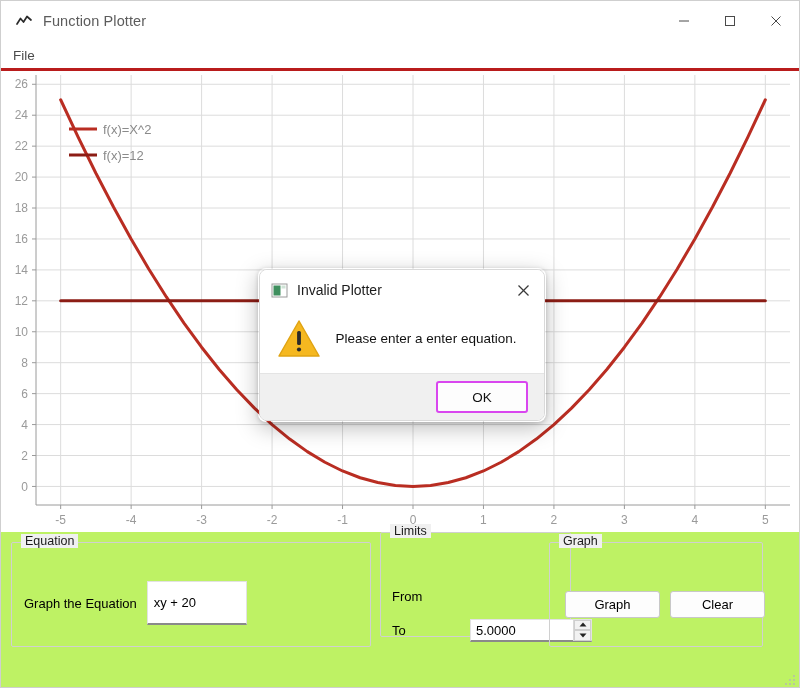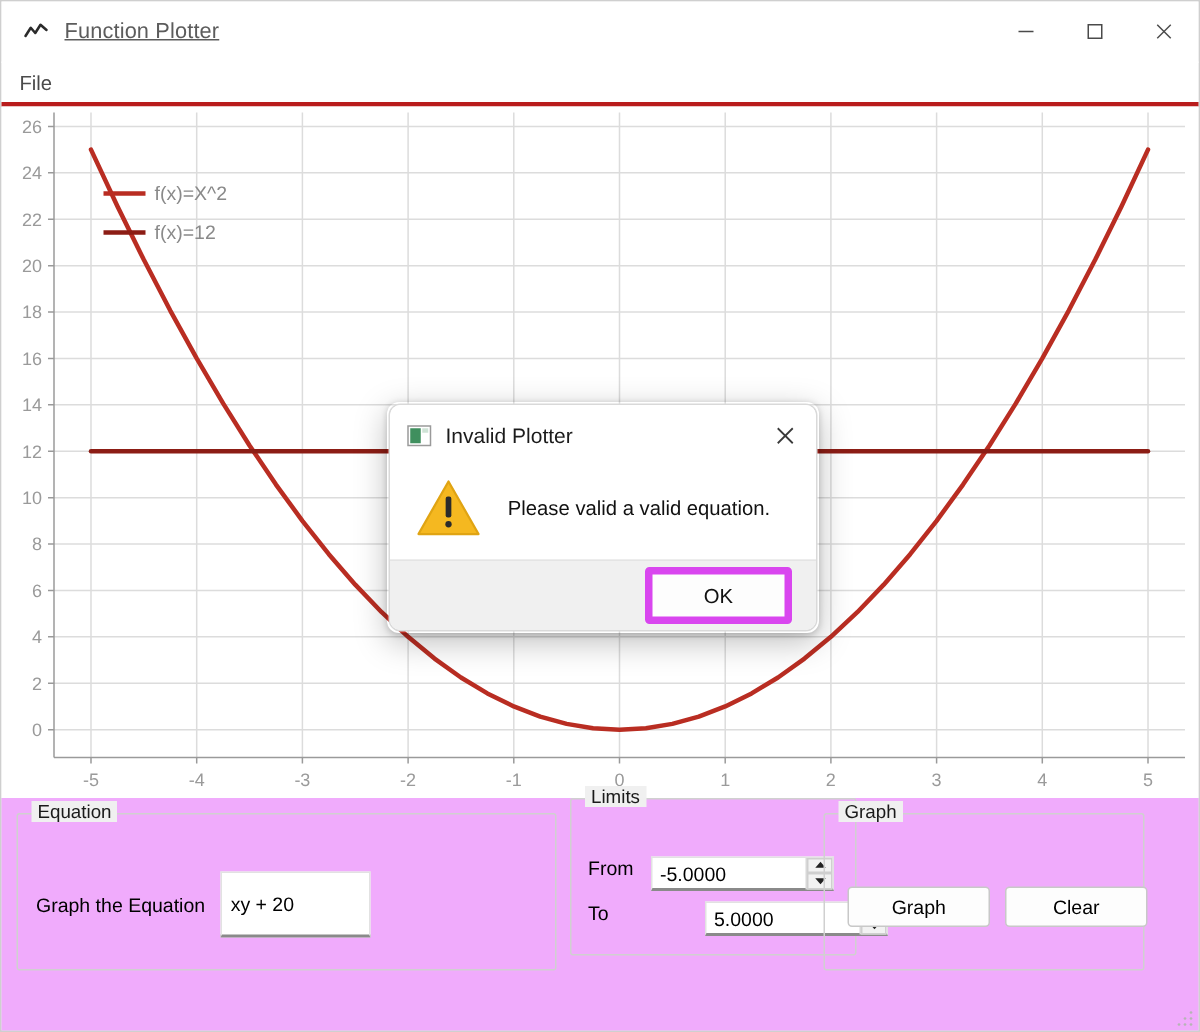--- a/index.html
+++ b/index.html
@@ -42,21 +42,20 @@
     width: 18px;
     height: 18px;
     display: flex;
     align-items: center;
     justify-content: center;
   }
   .title-text {
     font-size: 14.5px;
     color: #5c5c5c;
     letter-spacing: 0.1px;
-    text-decoration: underline;
   }
   .win-controls {
     margin-left: auto;
     display: flex;
     height: 40px;
   }
   .win-btn {
     width: 46px;
     height: 40px;
     display: flex;
@@ -91,21 +90,21 @@
   .plot-svg {
     display: block;
     position: absolute;
     left: 0; top: 0;
   }
 
   
   .bottom-panel {
     flex: 0 0 auto;
     height: 155px;
-    background: #f0abfc;
+    background: #bef264;
     position: relative;
     padding: 0;
     display: flex;
   }
   .groupbox {
     position: absolute;
     border: 1px solid #d0d0d0;
     border-radius: 2px;
     background: transparent;
   }
@@ -161,21 +160,22 @@
     position: absolute;
     left: 256px;
     top: 48px;
     width: 92px;
     height: 26px;
   }
 
   .lim-row {
     position: absolute;
     display: flex;
-    align-items: flex-start;
+    align-items: center;
+    margin-top: 18px;
   }
   #lim-row-from { left: 11px; top: 38px; }
   #lim-row-to   { left: 11px; top: 68px; gap: 36px; }
   .lim-label {
     font-size: 13px;
     color: #000;
     width: 42px;
   }
   .spinbox {
     width: 122px;
@@ -294,21 +294,21 @@
     border-top: 1px solid #e4e4e4;
     display: flex;
     align-items: center;
     justify-content: flex-end;
     padding-right: 16px;
   }
   #dlg-ok-btn {
     width: 88px;
     height: 28px;
     background: #fdfdfd;
-    border: 5px solid #d946ef;
+    border: 2px solid #d946ef;
     border-radius: 3px;
     font-size: 13.5px;
     color: #111;
     display: flex;
     align-items: center;
     justify-content: center;
   }
 
   
   .resize-grip {
@@ -452,35 +452,20 @@
         <span class="label-eq">Graph the Equation</span>
         <div class="text-input">xy + 20</div>
       </div>
     </div>
 
     <div class="groupbox" id="gb-limits">
       <span class="gb-title">Limits</span>
 
       <div class="lim-row" id="lim-row-from">
         <span class="lim-label">From</span>
-        <div class="spinbox">
-          <span class="spin-value">-5.0000</span>
-          <span class="spin-btns">
-            <span class="spin-up">
-              <svg width="8" height="5" viewBox="0 0 8 5">
-                  <polygon points="4,0.5 7.5,4.5 0.5,4.5" fill="#222"></polygon>
-                </svg>
-            </span>
-            <span class="spin-down">
-              <svg width="8" height="5" viewBox="0 0 8 5">
-                  <polygon points="4,4.5 0.5,0.5 7.5,0.5" fill="#222"></polygon>
-                </svg>
-            </span>
-          </span>
-        </div>
       </div>
 
       <div class="lim-row" id="lim-row-to">
         <span class="lim-label">To</span>
         <div class="spinbox">
           <span class="spin-value">5.0000</span>
           <span class="spin-btns">
             <span class="spin-up">
               <svg width="8" height="5" viewBox="0 0 8 5">
                   <polygon points="4,0.5 7.5,4.5 0.5,4.5" fill="#222"></polygon>
@@ -534,18 +519,18 @@
     </span>
   </div>
   <div class="dlg-body">
     <span class="dlg-warn-icon">
       <svg width="46" height="46" viewBox="0 0 46 46">
         <path d="M23 5 L43 40 L3 40 Z" fill="#f5b820" stroke="#e0a413" stroke-width="1.5" stroke-linejoin="round"></path>
         <rect x="21.1" y="15" width="3.8" height="14" rx="1.5" fill="#2b2b2b"></rect>
         <circle cx="23" cy="33.5" r="2.1" fill="#2b2b2b"></circle>
       </svg>
     </span>
-    <span class="dlg-message">Please valid a valid equation.</span>
+    <span class="dlg-message">Please enter a enter equation.</span>
   </div>
   <div class="dlg-footer">
     <div id="dlg-ok-btn">OK</div>
   </div>
 </div>
 
 </body></html>

